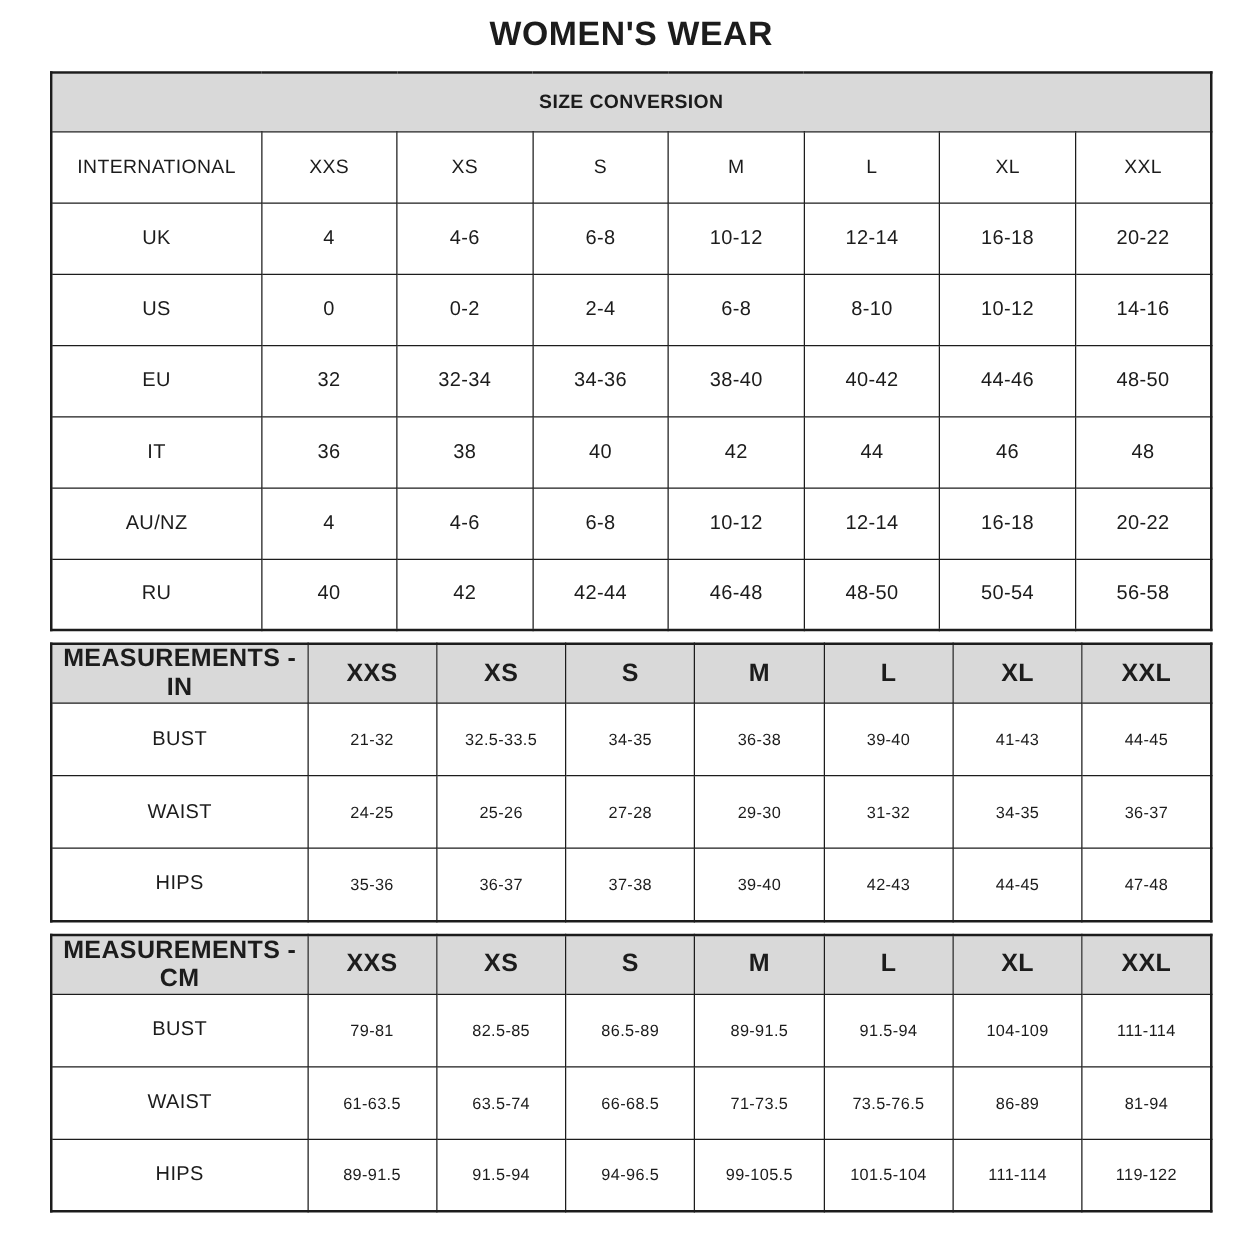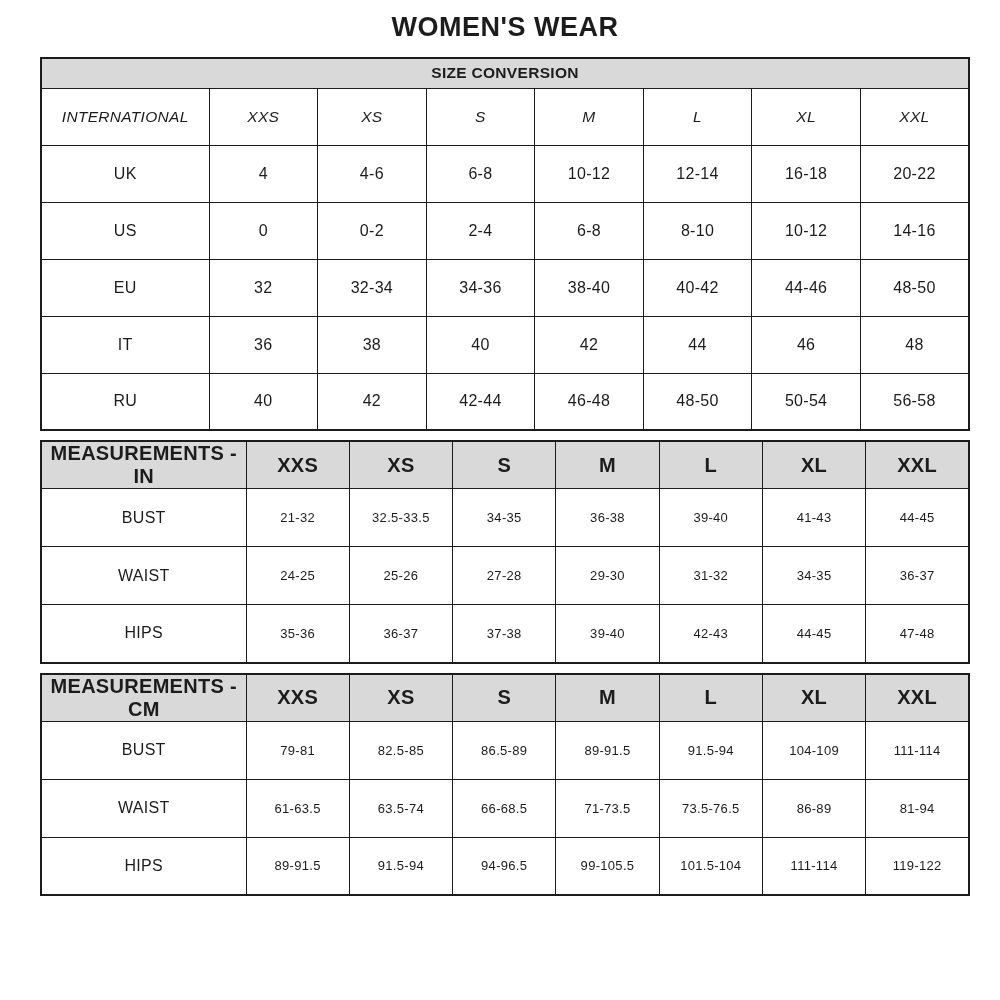--- a/index.html
+++ b/index.html
@@ -28,29 +28,29 @@
   }
   .tbl { margin-bottom: 9px; }
   td, th {
     border: 1.5px solid var(--border, #1c1c1c);
     text-align: center;
     vertical-align: middle;
     letter-spacing: 0.3px;
     overflow: hidden;
   }
   .span-head {
-    height: 30px;
+    height: 47px;
     font-size: 15.5px;
     font-weight: 700;
     background: var(--header-bg, #d9d9d9);
   }
   
   .conversion .c-label { width: 168px; }
   .conversion td { height: 57px; font-size: 16px; }
-  .conversion .head-row td { font-size: 15.5px; font-style: italic; }
+  .conversion .head-row td { font-size: 15.5px; }
   
   .meas .c-label { width: 205px; }
   .meas .meas-head td {
     height: 47px;
     background: var(--header-bg, #d9d9d9);
     font-weight: 700;
     font-size: 20px;
   }
   .meas .data-row td { height: 58px; font-size: 13px; }
   .meas .data-row .lbl { font-size: 16px; }
@@ -119,20 +119,30 @@
       </tr>
       <tr>
         <td class="lbl">IT</td>
         <td>36</td>
         <td>38</td>
         <td>40</td>
         <td>42</td>
         <td>44</td>
         <td>46</td>
         <td>48</td>
+      </tr>
+      <tr>
+        <td class="lbl">AU/NZ</td>
+        <td>4</td>
+        <td>4-6</td>
+        <td>6-8</td>
+        <td>10-12</td>
+        <td>12-14</td>
+        <td>16-18</td>
+        <td>20-22</td>
       </tr>
       <tr>
         <td class="lbl">RU</td>
         <td>40</td>
         <td>42</td>
         <td>42-44</td>
         <td>46-48</td>
         <td>48-50</td>
         <td>50-54</td>
         <td>56-58</td>

